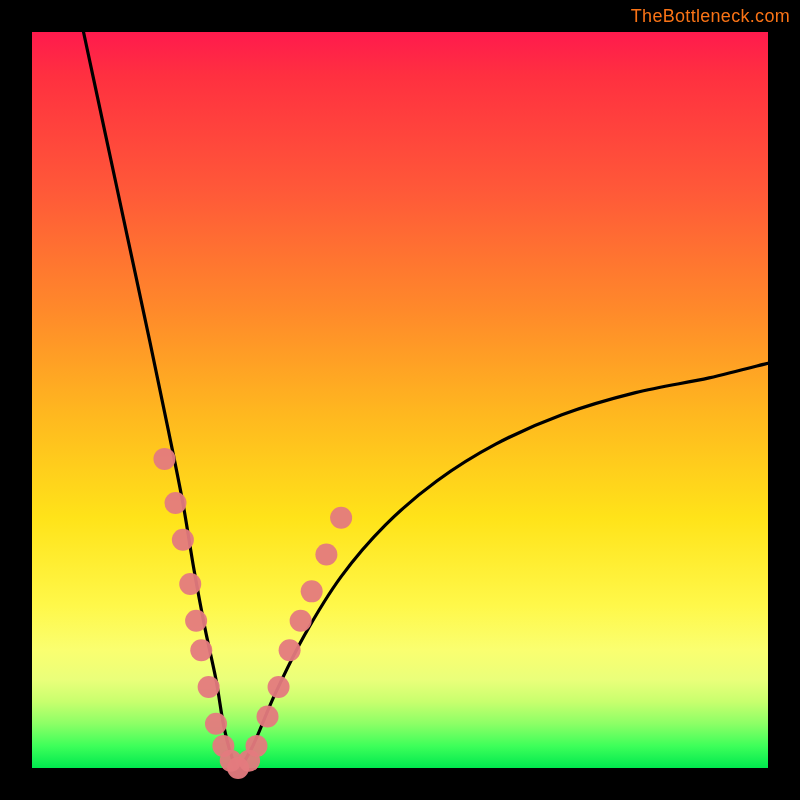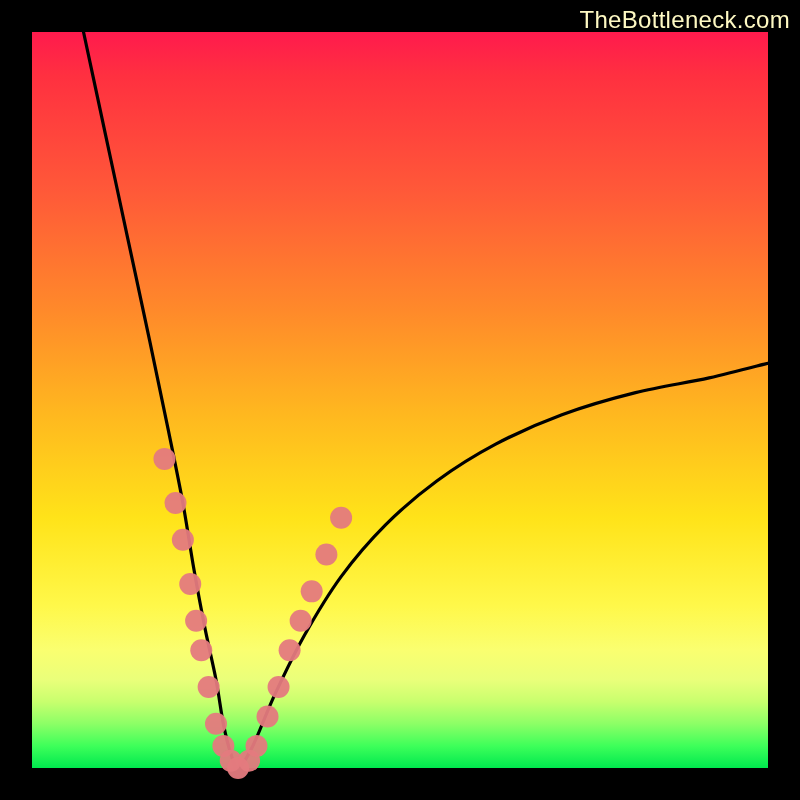--- a/index.html
+++ b/index.html
@@ -40,22 +40,22 @@
       #c8ff6e 91%,
       #8cff66 94%,
       #3eff5a 97%,
       #00e84e 100%
     );
   }
   .watermark {
     position: absolute;
     top: 6px;
     right: 10px;
-    color: #fef9c3;
-    font-size: 24px;
+    color: #f97316;
+    font-size: 18px;
     font-weight: 500;
     letter-spacing: 0.3px;
   }
   svg.curve {
     position: absolute;
     top: 0;
     left: 0;
     width: 736px;
     height: 736px;
     overflow: visible;

